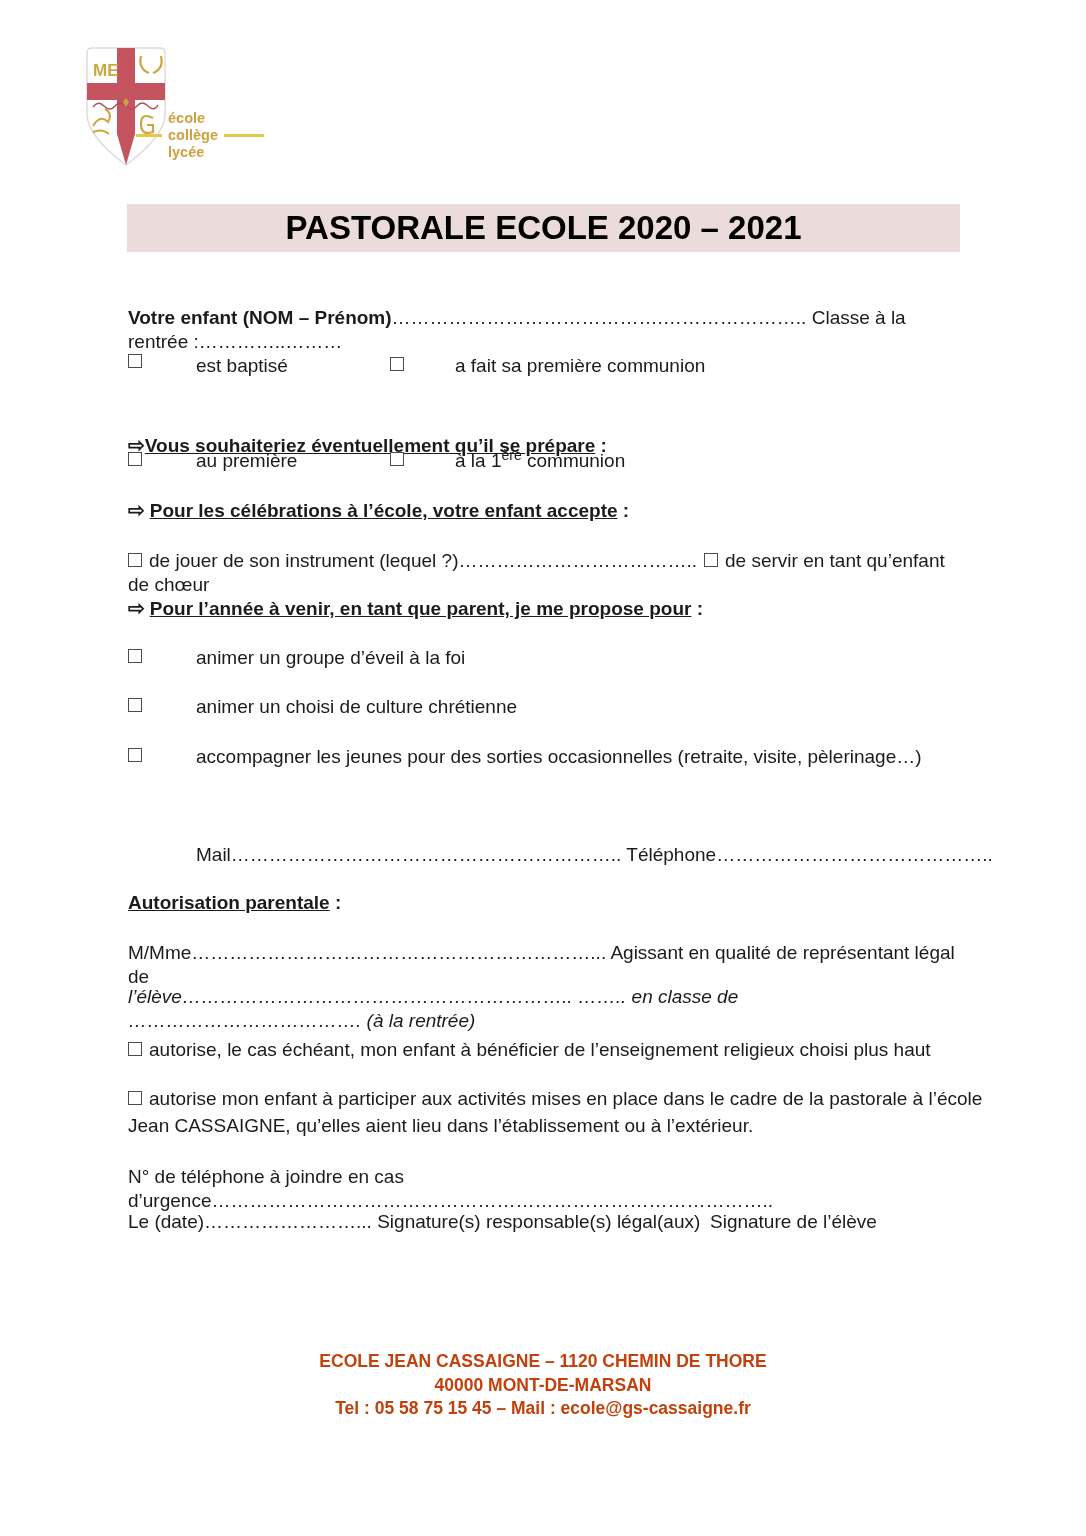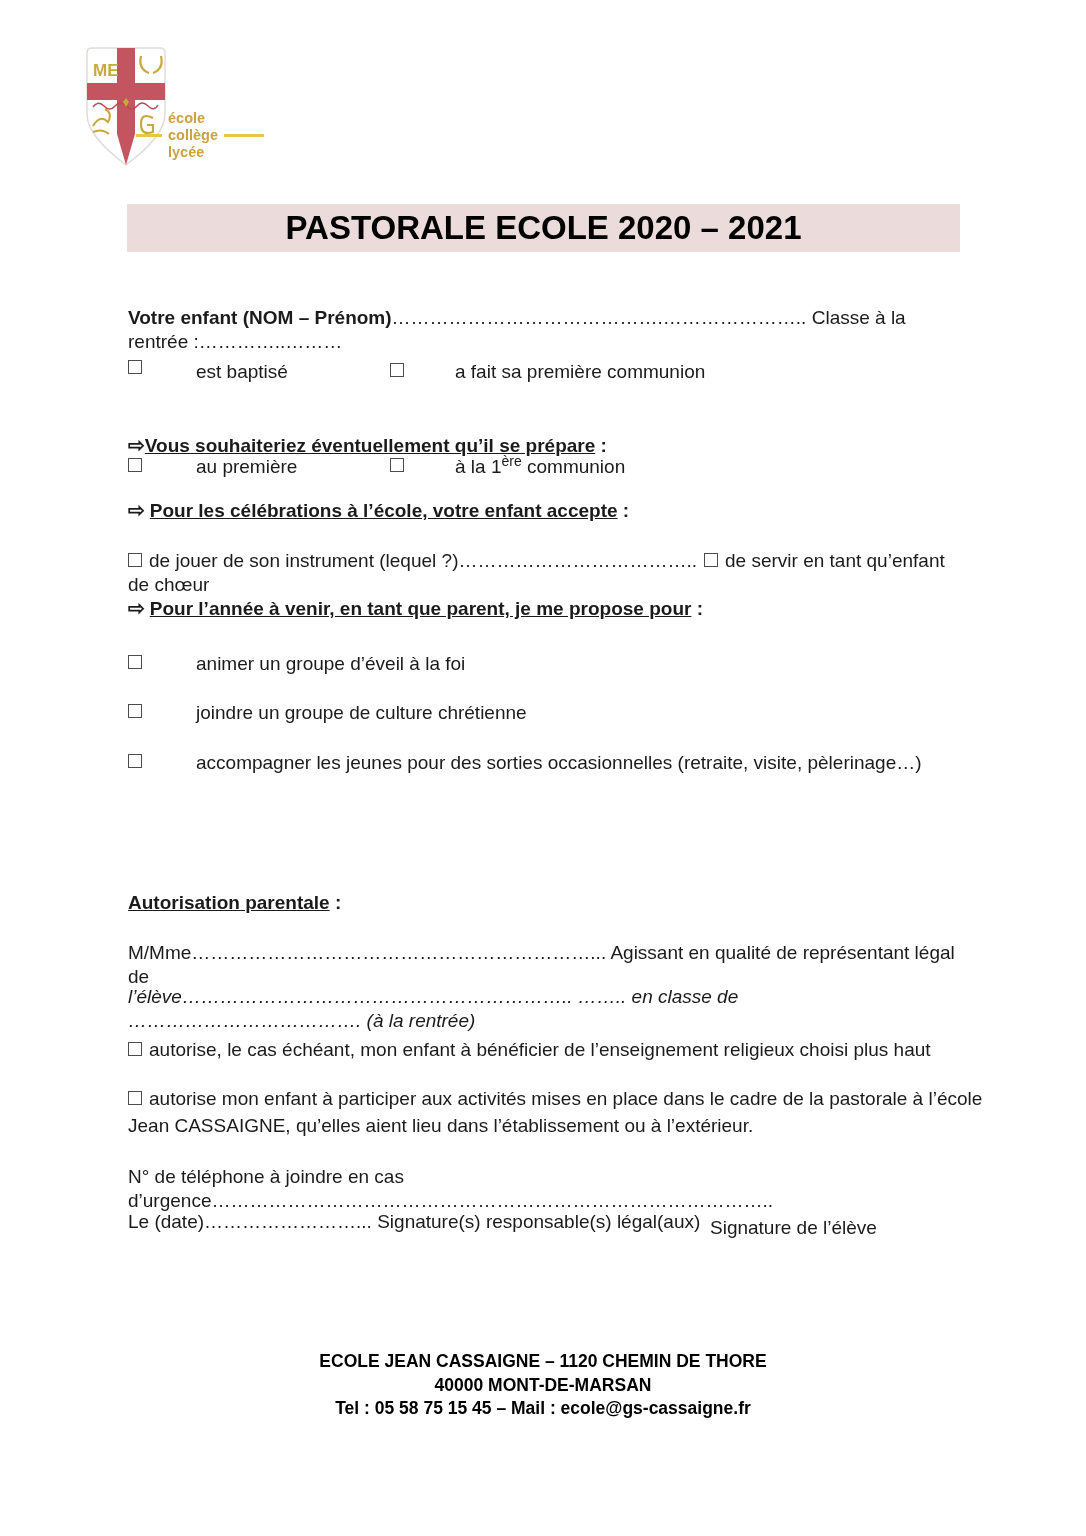--- a/index.html
+++ b/index.html
@@ -27,32 +27,32 @@
   .line { position:absolute; left:128px; width:832px; font-size:19px; line-height:24px; }
   .wide { width:880px; }
   .b { font-weight:bold; }
   .u { text-decoration:underline; }
   .arrow { font-size:20px; }
   .sp { margin-right:5px; }
   .cb {
     display:inline-block; width:12px; height:12px; border:1.5px solid #4c4c4c;
     background:#fff; vertical-align:0px;
   }
-  .pos { position:absolute; top:0;margin-top:6px; }
+  .pos { position:absolute; top:0; }
   .at0   { left:0; }
   .at68  { left:68px; }
   .at262 { left:262px; }
   .at327 { left:327px; }
   .at582 { left:582px; }
   sup { font-size:14px; line-height:0; }
   .indent { padding-left:68px; }
   
   .footer {
     position:absolute; left:0; top:1350px; width:1086px; text-align:center;
-    font-weight:bold; font-size:17.5px; line-height:23.5px; color:#000000;
+    font-weight:bold; font-size:17.5px; line-height:23.5px; color:#c2410c;
   }
 </style>
 </head>
 <body>
 
 <div class="page">
 
   <div class="logo">
     <svg width="82" height="122" viewBox="0 0 82 122">
       <path d="M7,2 H75 Q80,2 80,7 V68 Q80,90 41,119 Q2,90 2,68 V7 Q2,2 7,2 Z" fill="#ffffff" stroke="#e0dcd8" stroke-width="1.5"></path>
@@ -113,27 +113,30 @@
   <div class="line" style="top:596px;">
     <span class="arrow b sp">⇨</span><span class="b u">Pour l’année à venir, en tant que parent, je me propose  pour</span><span class="b"> :</span>
   </div>
 
   <div class="line" style="top:646px; height:24px;">
     <span class="cb pos at0" style="top:3px;"></span>
     <span class="pos at68">animer un groupe d’éveil à la foi</span>
   </div>
   <div class="line" style="top:695px; height:24px;">
     <span class="cb pos at0" style="top:3px;"></span>
-    <span class="pos at68">joindre un groupe de culture chrétienne</span>
+    <span class="pos at68">animer un choisi de culture chrétienne</span>
   </div>
   <div class="line" style="top:745px; height:24px;">
     <span class="cb pos at0" style="top:3px;"></span>
     <span class="pos at68">accompagner les jeunes pour des sorties occasionnelles (retraite, visite, pèlerinage…)</span>
   </div>
 
+  <div class="line indent" style="top:843px;">
+    <span>Mail</span><span>……………………………………………………..</span><span> Téléphone</span><span>……………………………………..</span>
+  </div>
 
   <div class="line" style="top:891px;">
     <span class="b u">Autorisation parentale</span><span class="b"> :</span>
   </div>
 
   <div class="line" style="top:941px;">
     <span>M/Mme</span><span>………………………………………………………...</span><span> Agissant en qualité de représentant légal de</span>
   </div>
 
   <div class="line" style="top:985px;font-style:italic;">

